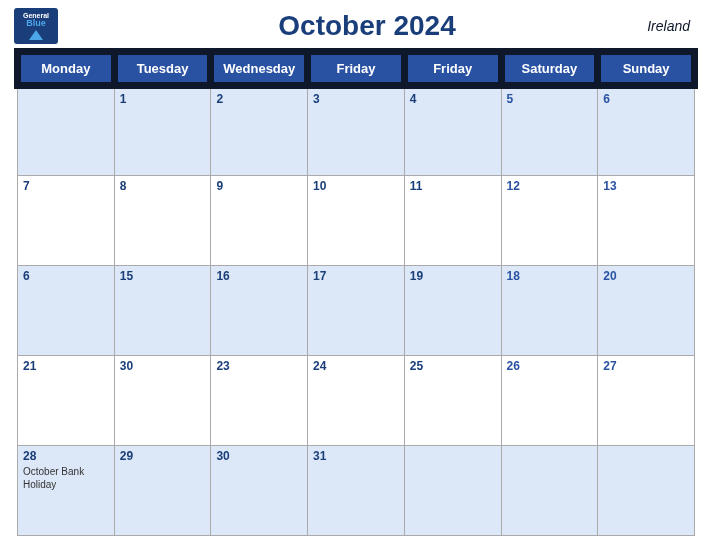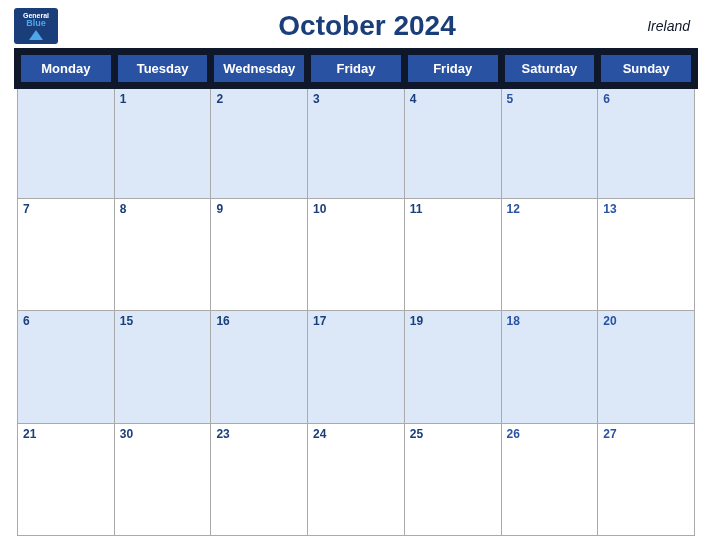--- a/index.html
+++ b/index.html
@@ -235,15 +235,33 @@
           <td>
             <span class="day-number">25</span>
           </td>
           <td>
             <span class="day-number weekend">26</span>
           </td>
           <td>
             <span class="day-number weekend">27</span>
           </td>
         </tr>
+        <tr class="week-row row-blue">
+          <td>
+            <span class="day-number">28</span>
+            <div class="holiday-text">October Bank Holiday</div>
+          </td>
+          <td>
+            <span class="day-number">29</span>
+          </td>
+          <td>
+            <span class="day-number">30</span>
+          </td>
+          <td>
+            <span class="day-number">31</span>
+          </td>
+          <td></td>
+          <td></td>
+          <td></td>
+        </tr>
       </tbody>
   </table>
 </div>
 
 </body></html>

